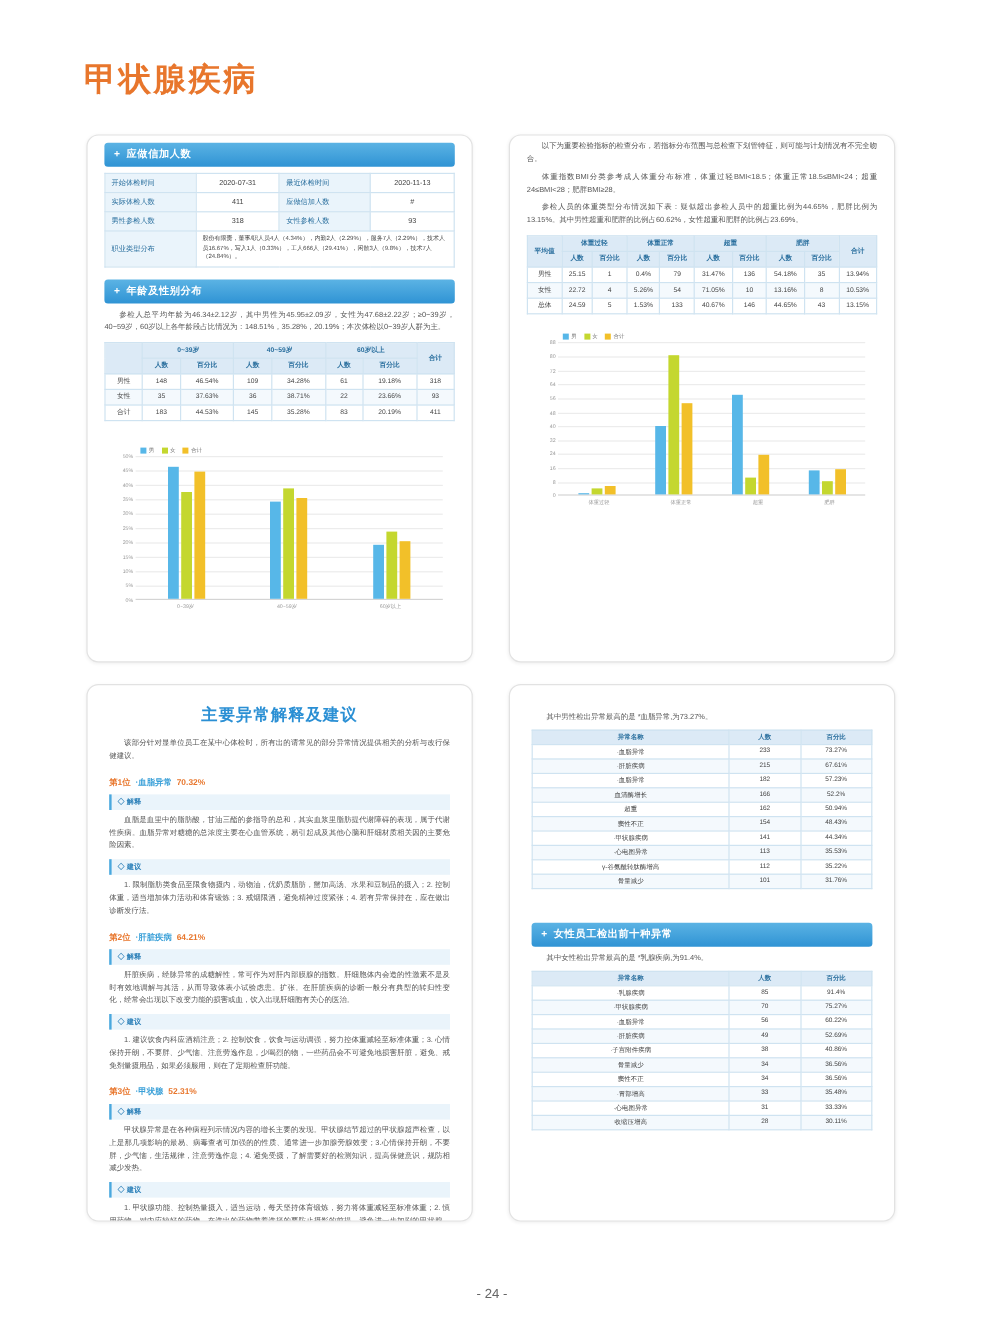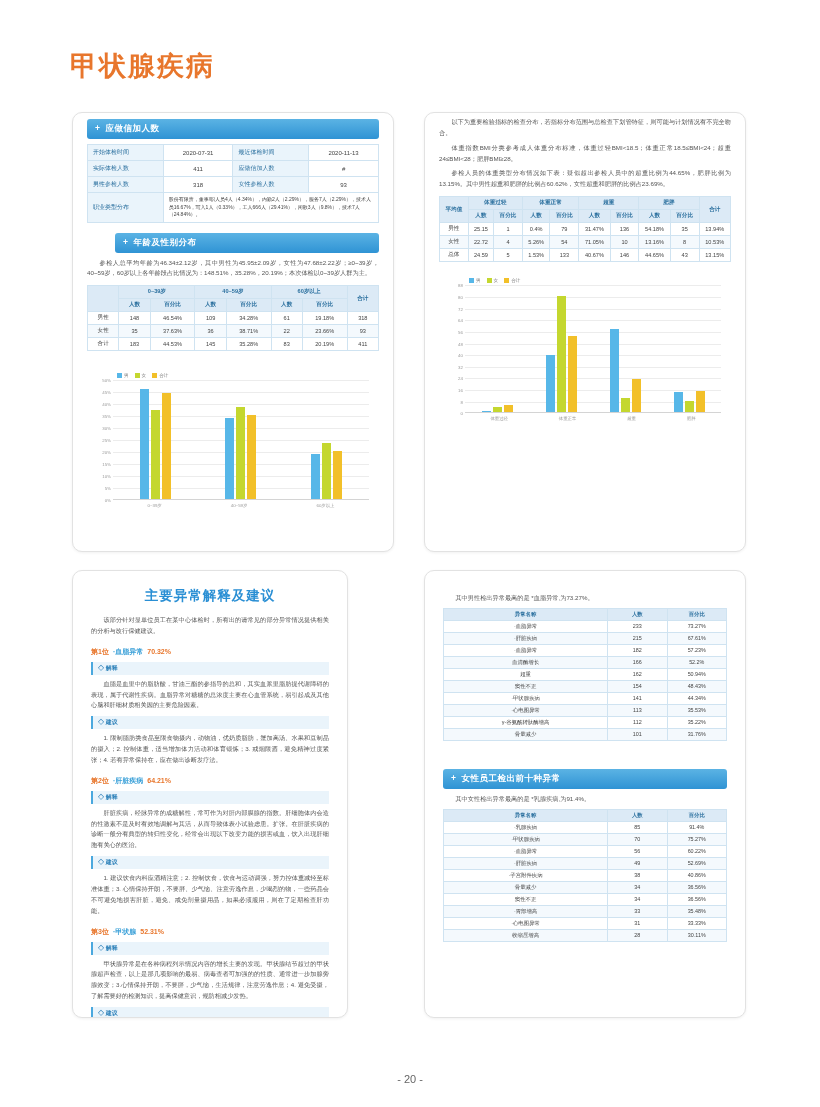--- a/index.html
+++ b/index.html
@@ -171,21 +171,21 @@
           <td class="k">女性参检人数</td>
           <td class="v">93</td>
         </tr>
         <tr>
           <td class="k">职业类型分布</td>
           <td class="v" colspan="3" style="text-align:left; font-size:5px; line-height:1.5;">股份有限责，董事/职人员4人（4.34%），内勤2人（2.29%），服务7人（2.29%），技术人员16.67%，写入1人（0.33%），工人666人（29.41%），闲散3人（9.8%），技术7人（24.84%）。</td>
         </tr>
       </tbody>
     </table>
 
-    <div class="bar" style="margin-top:10px;margin-left:28px;">
+    <div class="bar" style="margin-top:10px;">
       <span class="plus">+</span><span>年龄及性别分布</span>
     </div>
 
     <div class="body-text indent">参检人总平均年龄为46.34±2.12岁，其中男性为45.95±2.09岁，女性为47.68±2.22岁；≥0~39岁，40~59岁，60岁以上各年龄段占比情况为：148.51%，35.28%，20.19%；本次体检以0~39岁人群为主。</div>
 
     <table class="t" style="margin-top:6px;">
       <thead>
         <tr>
           <th rowspan="2"></th>
           <th colspan="2">0~39岁</th>
@@ -419,21 +419,21 @@
       <div class="xlabels" style="margin-left:26px; margin-right:10px;">
         <span>体重过轻</span>
         <span>体重正常</span>
         <span>超重</span>
         <span>肥胖</span>
       </div>
     </div>
   </div>
 </div>
 
-<div class="card" style="left:72px; top:570px; width:276px; height:448px;">
+<div class="card" style="left:72px; top:570px; width:322px; height:448px;">
   <div class="card-title">主要异常解释及建议</div>
 
   <div style="padding: 0 18px 10px 18px;">
     <div class="body-text indent">该部分针对显单位员工在某中心体检时，所有出的请常见的部分异常情况提供相关的分析与改行保健建议。</div>
 
     <div class="rank-head">
       <span>第1位</span><span class="nm">·血脂异常</span><span class="pct">70.32%</span>
     </div>
     <div class="sub-bar">
       ◇ <span>解释</span>
@@ -599,13 +599,13 @@
         <tr>
             <td>收缩压增高</td>
             <td>28</td>
             <td>30.11%</td>
           </tr>
       </tbody>
     </table>
   </div>
 </div>
 
-<div class="page-num">- 20 -</div>
+<div class="page-num">- 24 -</div>
 
 </body></html>

